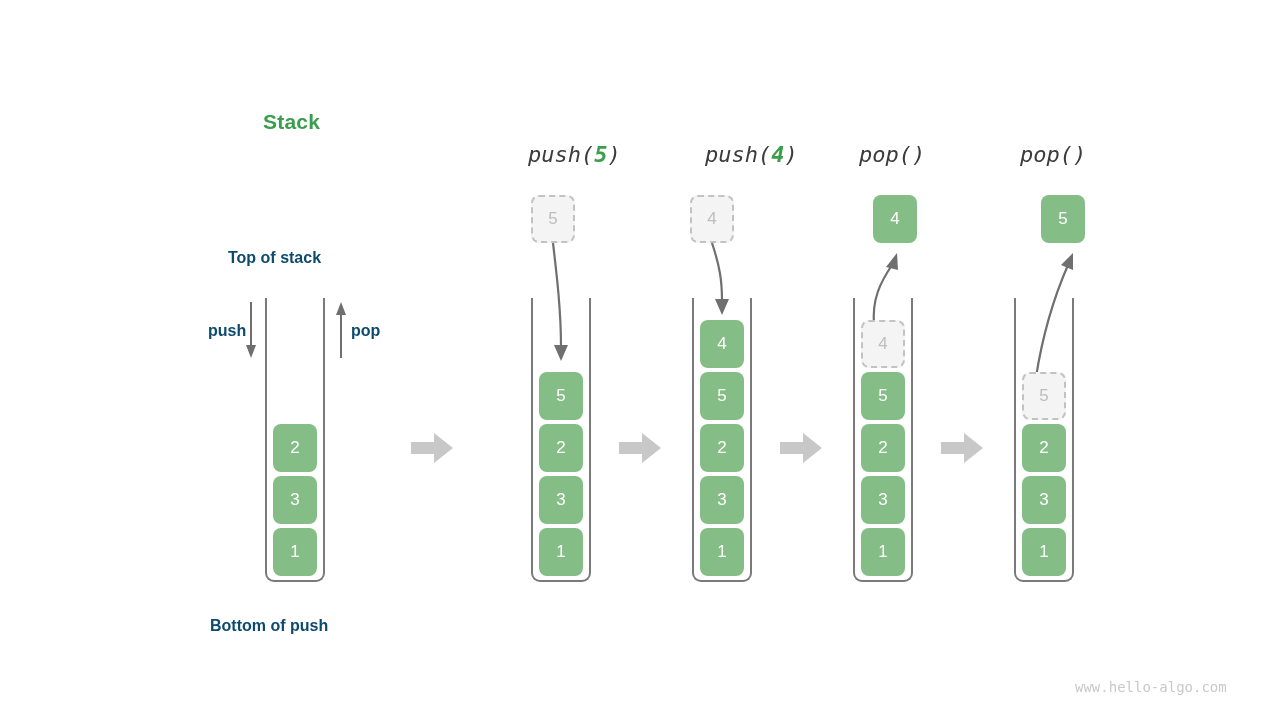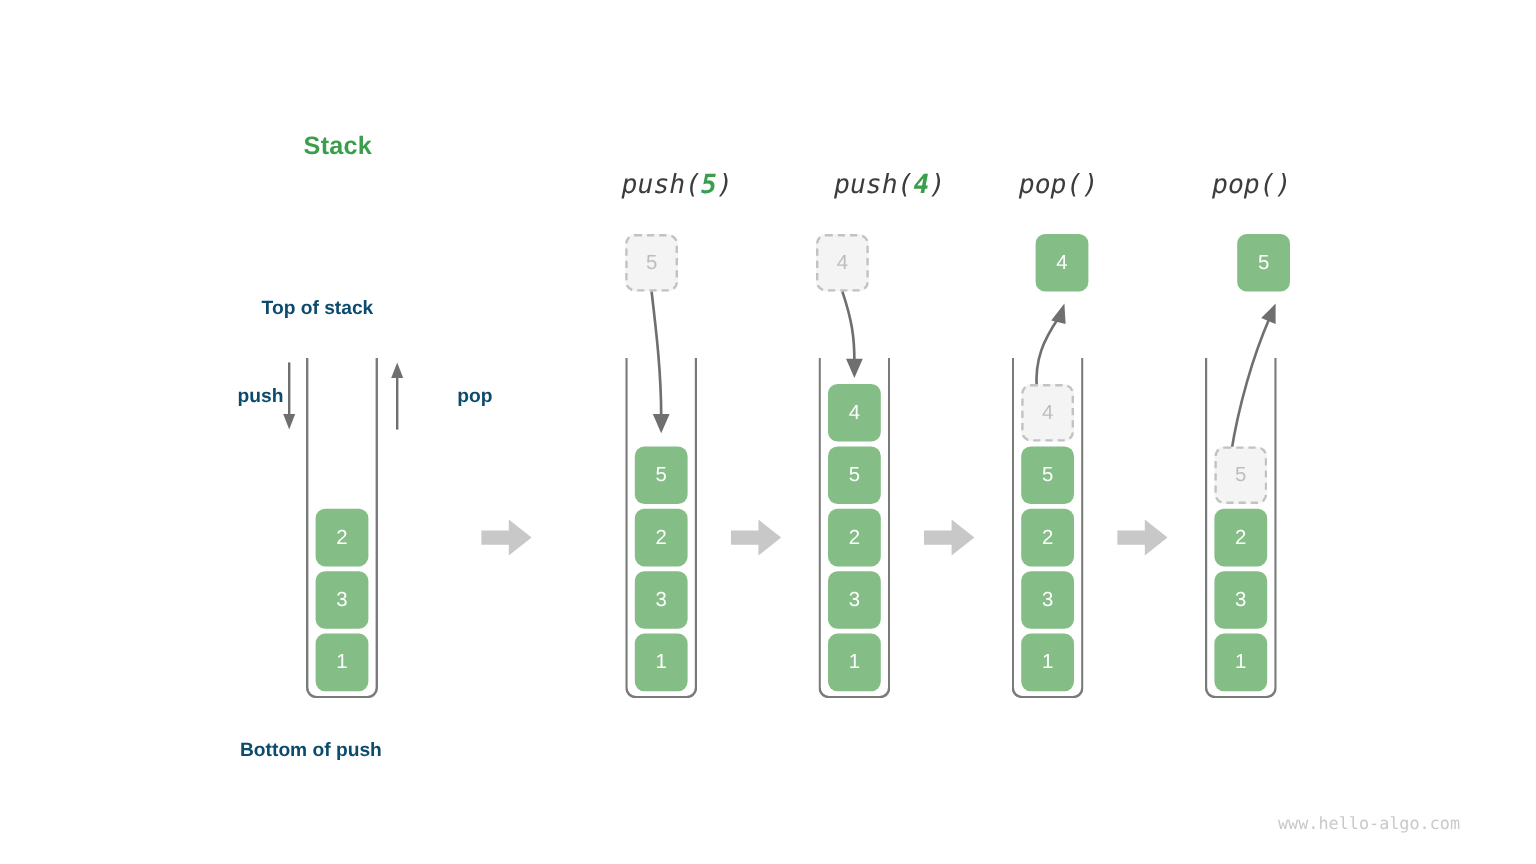--- a/index.html
+++ b/index.html
@@ -1,21 +1,21 @@
 <!DOCTYPE html>
 <html><head>
 <meta charset="utf-8">
 <style>
   html,body{margin:0;padding:0;}
   body{
     width:1280px;height:720px;background:#ffffff;
     font-family:"Liberation Sans", sans-serif;
     overflow:hidden;position:relative;
   }
-  #stage{position:absolute;left:2px;top:0;width:1164px;height:720px;}
+  #stage{position:absolute;left:12px;top:0;width:1164px;height:720px;}
 
   .abs{position:absolute;}
 
   
   .title{
     font-weight:bold;font-size:21px;color:#3a9e4c;
     letter-spacing:.2px;white-space:nowrap;
   }
 
   
@@ -83,21 +83,21 @@
 <div id="stage">
 
   <div class="abs title" style="left:251px;top:110px;">Stack</div>
 
   <div class="abs label" style="left:216px;top:249px;">Top of stack</div>
 
   <div class="abs label" style="left:198px;top:617px;">Bottom of push</div>
 
   <div class="abs label" style="left:168px;top:322px;margin-left:28px;">push</div>
 
-  <div class="abs label" style="left:339px;top:322px;margin-left:40px;">pop</div>
+  <div class="abs label" style="left:339px;top:322px;">pop</div>
 
   <svg class="thin" style="left:228px;top:298px;" width="22" height="64">
     <line x1="11" y1="4" x2="11" y2="50" stroke="#6f6f6f" stroke-width="2"></line>
     <polygon points="11,60 6,47 16,47" fill="#6f6f6f"></polygon>
   </svg>
 
   <svg class="thin" style="left:318px;top:298px;" width="22" height="64">
     <line x1="11" y1="60" x2="11" y2="14" stroke="#6f6f6f" stroke-width="2"></line>
     <polygon points="11,4 6,17 16,17" fill="#6f6f6f"></polygon>
   </svg>

